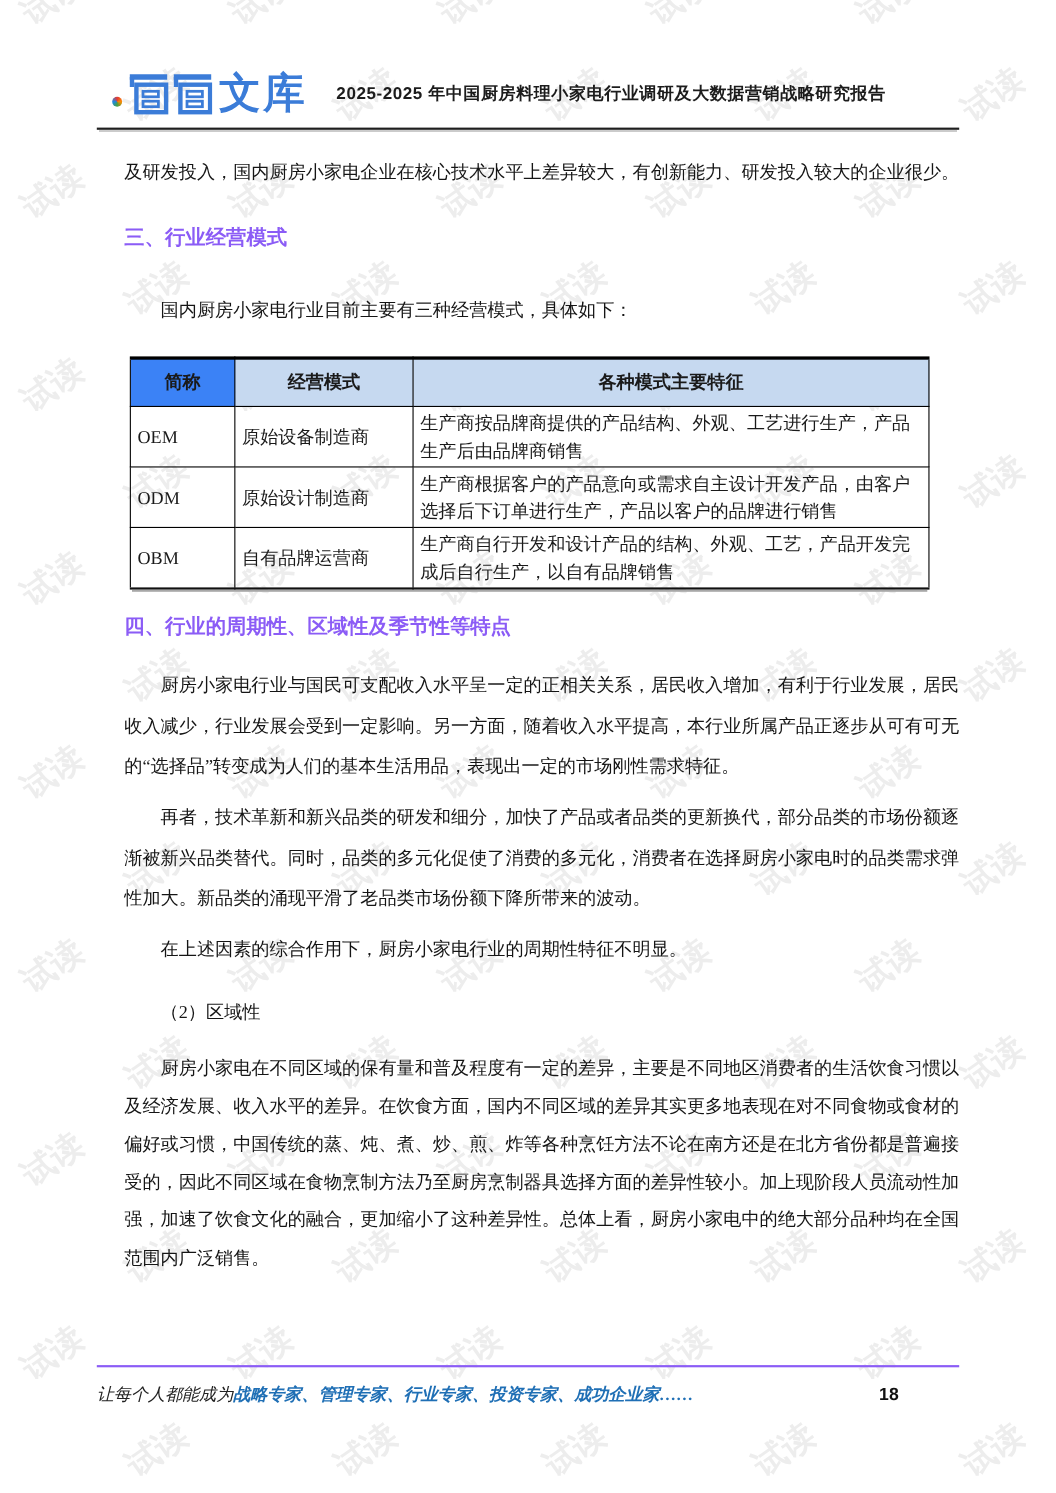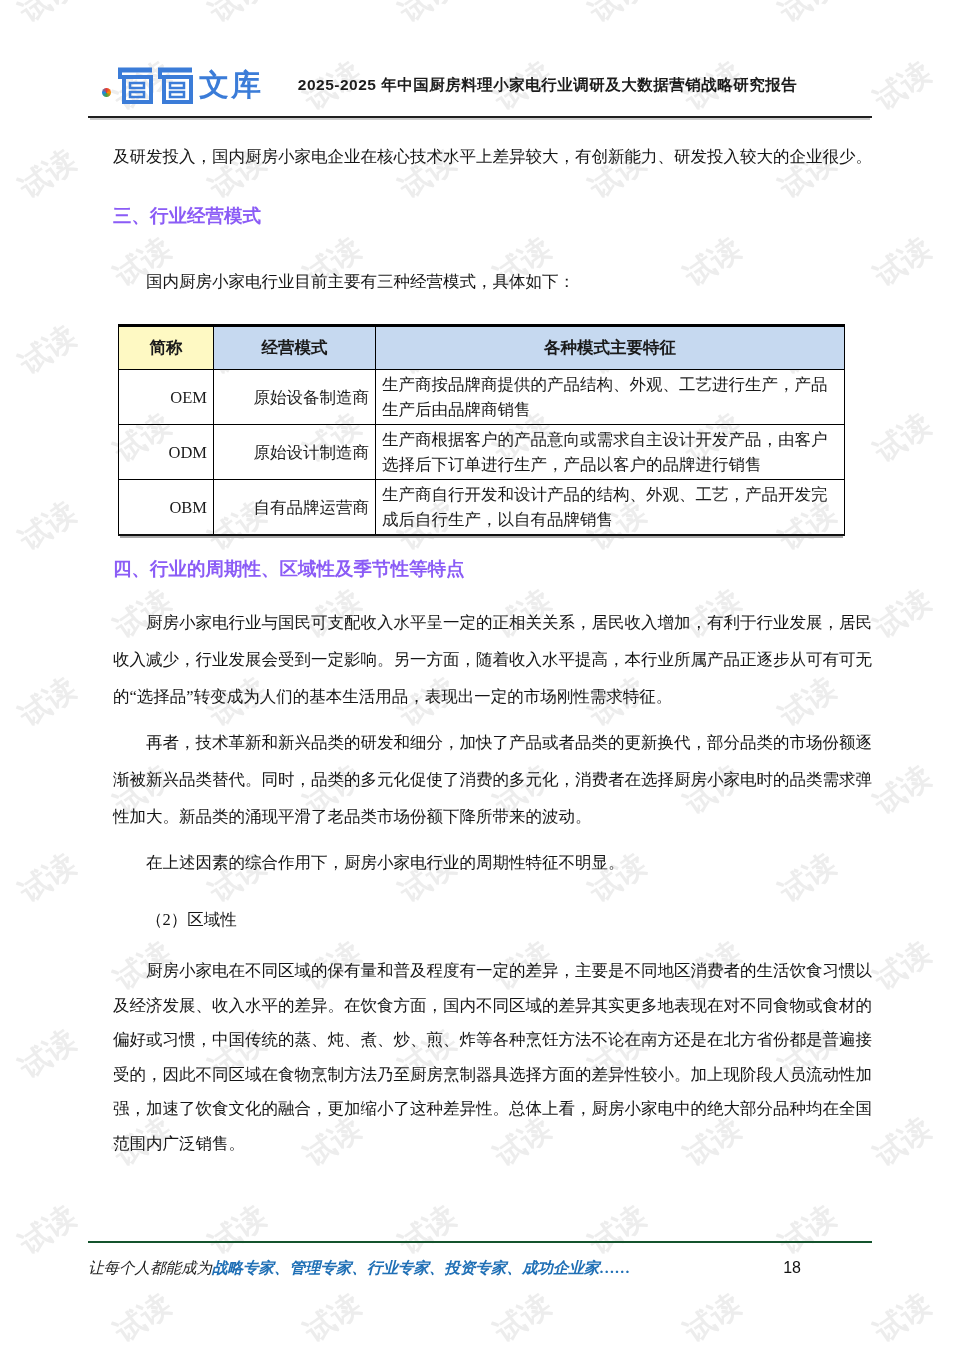--- a/index.html
+++ b/index.html
@@ -32,21 +32,21 @@
     box-shadow:0 4px 0 -2px rgba(160,160,160,.55);
   }
   .logo{display:flex;align-items:center;gap:6px;margin-left:14px;}
   .logo-dot{
     width:9px;height:9px;border-radius:50%;
     background:conic-gradient(#e53935,#fb8c00,#43a047,#1e88e5,#e53935);
     flex:0 0 auto;margin-top:14px;
   }
   .logo-suffix{
     font-family:"Liberation Sans", sans-serif;
-    font-weight:700;font-size:30px;color:#3b7cd8;letter-spacing:2px;line-height:1;
+    font-weight:700;font-size:38px;color:#3b7cd8;letter-spacing:2px;line-height:1;
   }
   .doc-title{
     flex:1;text-align:center;
     font-family:"Liberation Sans", sans-serif;
     font-weight:700;font-size:15.5px;color:#1c1c1c;
     letter-spacing:.5px;
     padding-right:40px;
   }
   
   .content{
@@ -82,44 +82,44 @@
     border:1px solid #000;
     font-weight:700;text-align:center;
     height:38px;padding:2px 4px;
   }
   .biz-table td{
     border:1px solid #000;
     padding:2px 6px;
     height:49px;
     line-height:25px;
   }
-  .biz-table td.c{text-align:right;}
+  .biz-table td.c{text-align:left;}
   .biz-table col.col-abbr{width:95px;}
   .biz-table col.col-mode{width:162px;}
   .h4{margin-top:20px;}
   .sub{margin-top:30px;}
   .p1{margin-top:22px;}
   .pnext{margin-top:9px;}
   .p3{margin-top:9px;}
   .sub2{margin-top:20px;}
   .p4{margin-top:16px;line-height:34.5px;}
   
   .footer{
     position:absolute;left:88px;right:88px;top:1241px;z-index:1;
-    border-top:2px solid #14532d;
+    border-top:2px solid #8b5cf6;
     padding-top:15px;
     display:flex;align-items:baseline;justify-content:space-between;
     font-size:15.5px;
   }
   .slogan{font-style:italic;color:#222;}
   .slogan .hl{color:#1f6fb5;font-weight:700;}
   .page-num{
     font-family:"Liberation Sans", sans-serif;
-    font-weight:400;font-size:16px;color:#111;
-    margin-right:71px;
+    font-weight:700;font-size:16px;color:#111;
+    margin-right:55px;
   }
   .logo-glyphs{display:block;}
 </style>
 </head>
 <body>
 
 <div class="page">
 
   <div class="wm-layer" id="wm-layer">
       <span class="wm" style="color: rgb(237, 237, 237); left: 18px; top: -22px;">试读</span>
@@ -235,21 +235,21 @@
     <p class="para indent lead">国内厨房小家电行业目前主要有三种经营模式，具体如下：</p>
 
     <table class="biz-table">
       <colgroup>
         <col class="col-abbr">
           <col class="col-mode">
           <col>
       </colgroup>
       <thead>
         <tr id="biz-thead-row">
-            <th style="background: #fef9c3;">简称</th>
+            <th style="background: #3b82f6;">简称</th>
             <th style="background: rgb(198, 217, 240);">经营模式</th>
             <th style="background: rgb(198, 217, 240);">各种模式主要特征</th>
           </tr>
       </thead>
       <tbody id="biz-tbody">
           <tr>
             <td class="c">OEM</td>
             <td class="c">原始设备制造商</td>
             <td>生产商按品牌商提供的产品结构、外观、工艺进行生产，产品生产后由品牌商销售</td>
           </tr>

